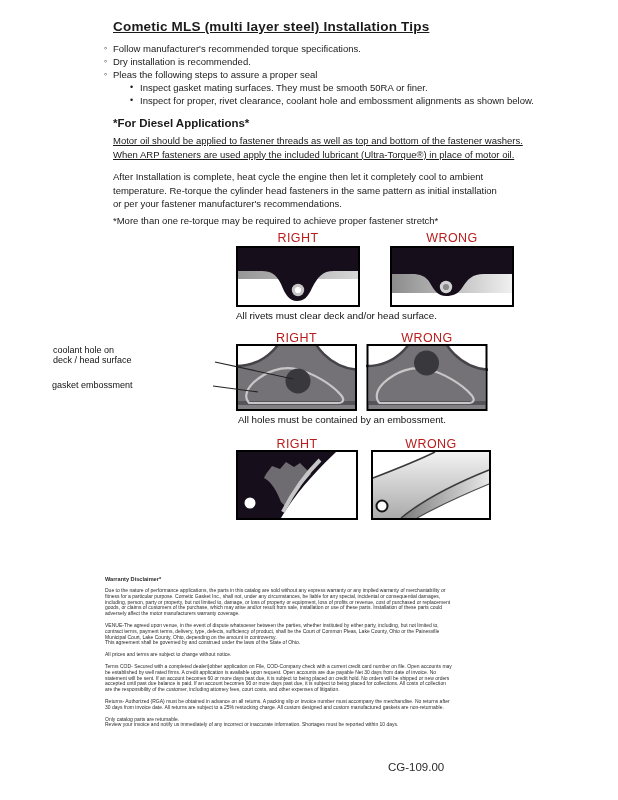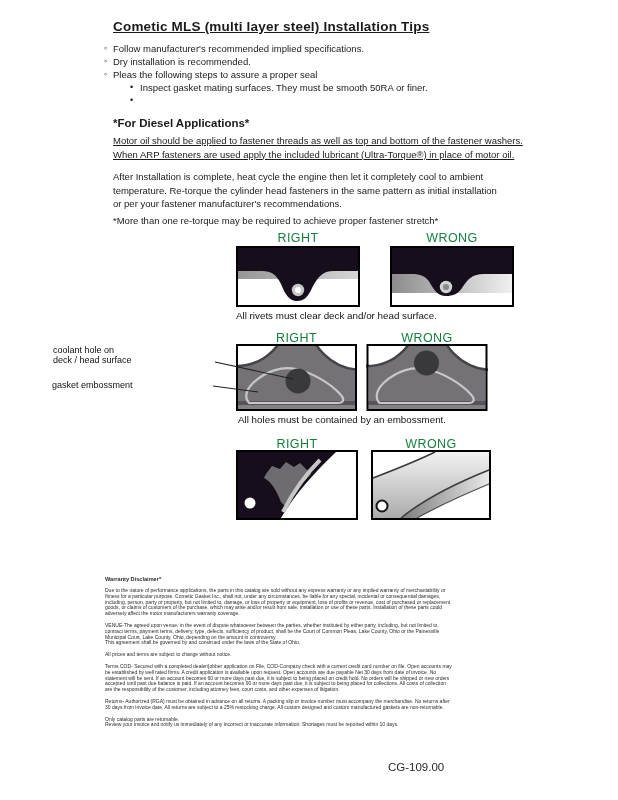--- a/index.html
+++ b/index.html
@@ -8,57 +8,58 @@
   .title{position:absolute;left:113px;top:19px;font-size:13.5px;font-weight:bold;
          text-decoration:underline;letter-spacing:.2px;}
   .tips{position:absolute;left:104px;top:42px;font-size:9.5px;line-height:13px;width:490px;}
   .tip-row{display:flex;}
   .tip-row .mk{width:9px;flex:0 0 9px;font-size:9px;}
   .tip-row.sub{padding-left:26px;}
   .tip-row.sub .mk{width:10px;flex:0 0 10px;}
   .h2{position:absolute;left:113px;top:117px;font-size:11.5px;font-weight:bold;}
   .para{position:absolute;left:113px;width:490px;font-size:9.5px;line-height:13.5px;white-space:pre-line;}
   .p1{top:134px;text-decoration:underline;} .p2{top:170px;} .pnote{top:214px;}
-  .figlabel{position:absolute;font-size:12.5px;letter-spacing:.4px;text-align:center;color:#15803d;}
+  .figlabel{position:absolute;font-size:12.5px;letter-spacing:.4px;text-align:center;color:#b91c1c;}
   .figcap{position:absolute;font-size:9.8px;line-height:10.5px;color:#111;}
   .figbox{position:absolute;display:block;}
   .callout{position:absolute;font-size:9px;line-height:9.5px;text-align:left;color:#111;}
   .overlay{position:absolute;left:0;top:0;pointer-events:none;}
   .disclaimer{position:absolute;left:105px;top:576px;width:440px;color:#2b2b2b;}
   .disclaimer h3{margin:0 0 6px 0;font-size:5.6px;font-weight:bold;}
   .disclaimer p{margin:0 0 6px 0;font-size:5px;line-height:5.8px;white-space:pre-line;}
   .disclaimer p.tight{margin:0;}
   .footer-code{position:absolute;left:388px;top:761px;font-size:11.5px;color:#2a2a2a;}
 </style>
 </head>
 <body>
 
 <div class="page">
 
   <div class="title">Cometic MLS (multi layer steel) Installation Tips</div>
 
   <div class="tips">
     <div class="tip-row">
       <span class="mk">◦</span>
-      <span>Follow manufacturer's recommended implied specifications.</span>
+      <span>Follow manufacturer's recommended torque specifications.</span>
     </div>
     <div class="tip-row">
       <span class="mk">◦</span>
       <span>Dry installation is recommended.</span>
     </div>
     <div class="tip-row">
       <span class="mk">◦</span>
       <span>Pleas the following steps to assure a proper seal</span>
     </div>
     <div class="tip-row sub">
       <span class="mk">•</span>
       <span>Inspect gasket mating surfaces.  They must be smooth 50RA or finer.</span>
     </div>
     <div class="tip-row sub">
       <span class="mk">•</span>
+      <span>Inspect for proper, rivet clearance, coolant hole and embossment alignments as shown below.</span>
     </div>
   </div>
 
   <div class="h2">*For Diesel Applications*</div>
   <div class="para p1">Motor oil should be applied to fastener threads as well as top and bottom of the fastener washers.
 When ARP fasteners are used apply the included lubricant (Ultra-Torque®) in place of motor oil.</div>
   <div class="para p2">After Installation is complete, heat cycle the engine then let it completely cool to ambient
 temperature. Re-torque the cylinder head fasteners in the same pattern as initial installation
 or per your fastener manufacturer's recommendations.</div>
   <div class="para pnote">*More than one re-torque may be required to achieve proper fastener stretch*</div>

